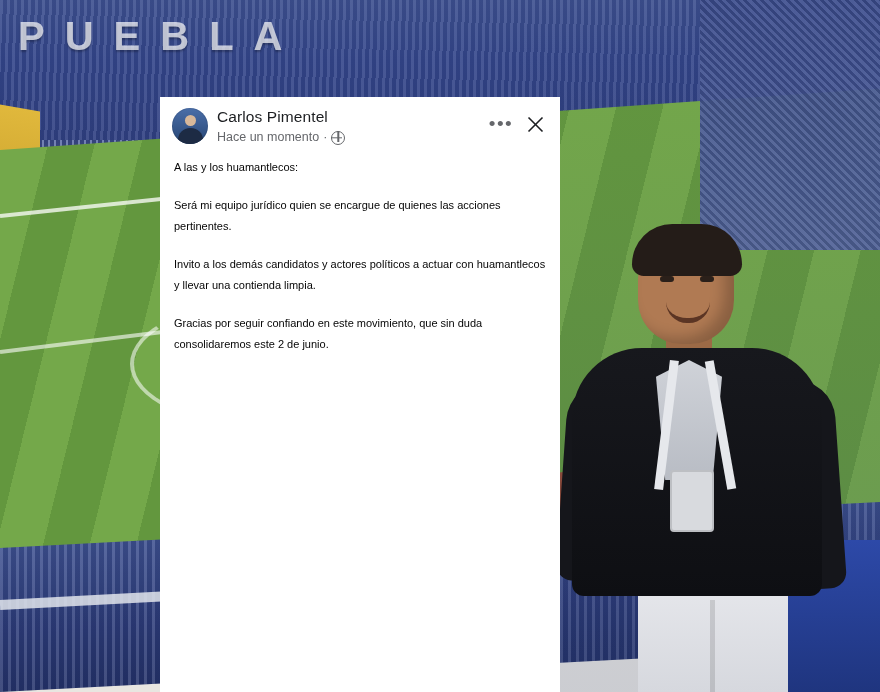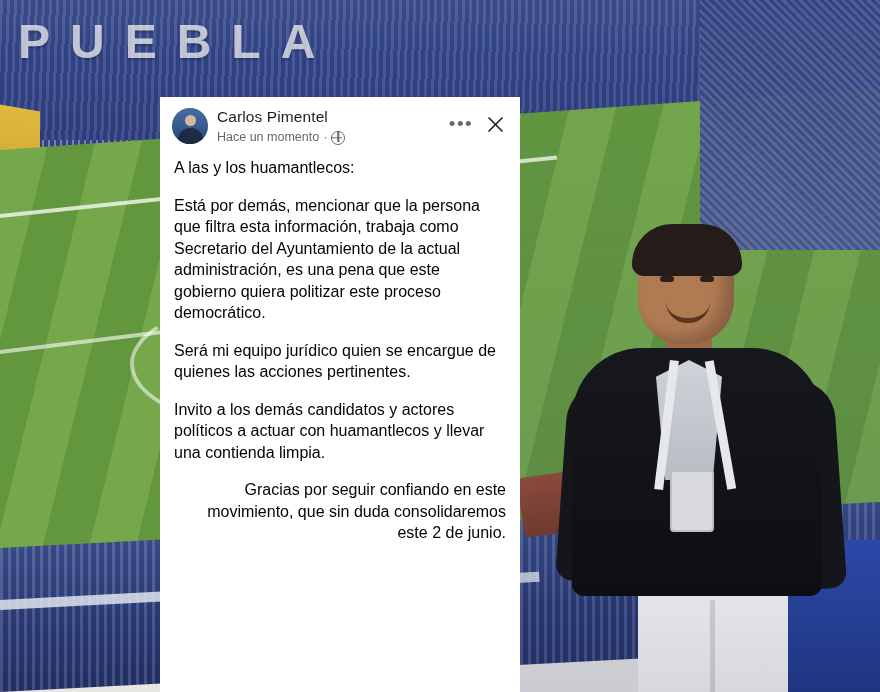--- a/index.html
+++ b/index.html
@@ -35,21 +35,21 @@
         rgba(255,255,255,0.10) 0px, rgba(255,255,255,0.10) 3px,
         rgba(0,0,0,0.06) 3px, rgba(0,0,0,0.06) 7px),
       linear-gradient(180deg, #3c4f8f 0%, #33458a 40%, #2f3f80 100%);
   }
   .stand-letters {
     position: absolute;
     left: 18px; top: 14px;
     width: 500px; height: 52px;
     font-family: "Liberation Sans", sans-serif;
     font-weight: bold;
-    font-size: 48px;
+    font-size: 40px;
     letter-spacing: 20px;
     color: rgba(255,255,255,0.70);
     text-shadow: 0 2px 2px rgba(0,0,0,0.25);
     white-space: nowrap;
     overflow: hidden;
   }
   .upper-stand {
     position: absolute;
     left: 0; top: 140px; width: 880px; height: 48px;
     background:
@@ -220,21 +220,21 @@
     width: 120px; height: 60px;
     background: linear-gradient(180deg,#8a4a3c,#6e3a2f);
     transform: rotate(-8deg);
     border-radius: 6px;
   }
 
   
   .fb-card {
     position: absolute;
     left: 160px; top: 97px;
-    width: 360px; height: 595px;
+    width: 400px; height: 595px;
     background: #ffffff;
     overflow: hidden;
   }
   .fb-header {
     position: relative;
     height: 58px;
     padding: 10px 10px 0 10px;
     box-sizing: border-box;
   }
   .fb-avatar {
@@ -318,26 +318,26 @@
     display: flex; align-items: center; justify-content: center;
     cursor: pointer;
   }
   .fb-close svg { display: block; }
   .fb-body {
     padding: 2px 14px 10px 14px;
     box-sizing: border-box;
   }
   .fb-body p {
     margin: 0 0 16px 0;
-    font-size: 16px;
+    font-size: 11px;
     line-height: 21.5px;
     color: #050505;
     font-family: "Liberation Sans", sans-serif;
   }
-  .fb-body p:last-child { margin-bottom: 2px; text-align: right; }
+  .fb-body p:last-child { margin-bottom: 2px; }
 </style>
 </head>
 <body>
 
 <div class="screen">
 
   <div class="photo">
     <div class="sky-stand"></div>
     <div class="stand-letters">PUEBLA</div>
     <div class="upper-stand"></div>
@@ -391,20 +391,19 @@
       <div class="fb-close">
         <svg width="19" height="19" viewBox="0 0 19 19">
           <line x1="2.5" y1="2.5" x2="16.5" y2="16.5" stroke="#1c1e21" stroke-width="1.6"></line>
           <line x1="16.5" y1="2.5" x2="2.5" y2="16.5" stroke="#1c1e21" stroke-width="1.6"></line>
         </svg>
       </div>
     </div>
 
     <div class="fb-body">
       <p>A las y los huamantlecos:</p>
-      <p>Está por demás, mencionar que la persona que filtra esta información, trabaja como Secretario del Ayuntamiento de la actual administración, es una pena que este gobierno quiera politizar este proceso democrático.</p>
       <p>Será mi equipo jurídico quien se encargue de quienes las acciones pertinentes.</p>
       <p>Invito a los demás candidatos y actores políticos a actuar con huamantlecos y llevar una contienda limpia.</p>
       <p>Gracias por seguir confiando en este movimiento, que sin duda consolidaremos este 2 de junio.</p>
     </div>
 
   </div>
 </div>
 
 </body></html>

